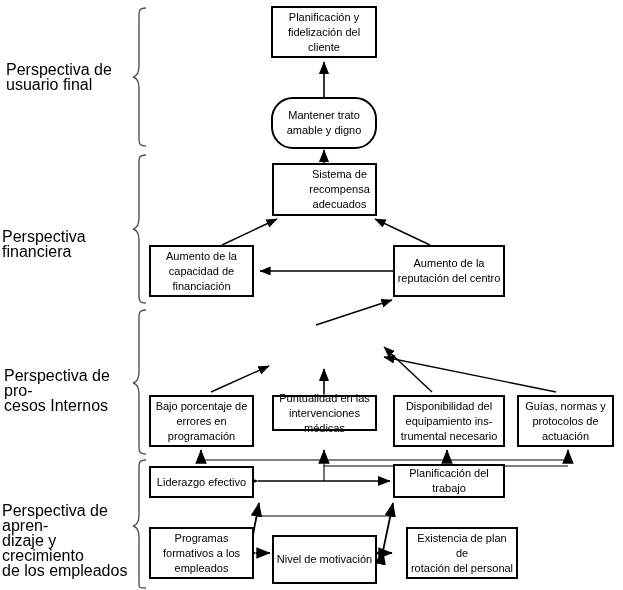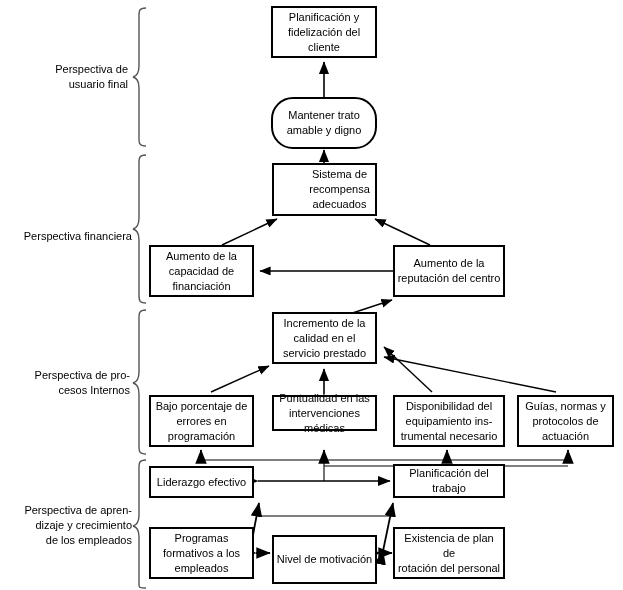--- a/index.html
+++ b/index.html
@@ -30,22 +30,22 @@
     justify-content:center;
     text-align:center;
     font-size:11px;
     line-height:15px;
     padding:1px 2px;
     white-space:pre-line;
     z-index:3;
   }
   .persp-label{
     position:absolute;
-    text-align:right;
-    font-size:11px;
+    text-align:left;
+    font-size:16px;
     line-height:15px;
     white-space:pre-line;
     z-index:3;
   }
 </style>
 </head>
 <body>
 
 <div id="canvas">
 
@@ -132,23 +132,20 @@
 recompensa
 adecuados</div>
 
   <div class="node" style="left:149px; top:245px; width:105px; height:52px;">Aumento de la
 capacidad de
 financiación</div>
 
   <div class="node" style="left:393px; top:245px; width:112px; height:52px;">Aumento de la
 reputación del centro</div>
 
-  <div class="node" style="left:272px; top:312px; width:105px; height:52px;">Incremento de la
-calidad en el
-servicio prestado</div>
 
   <div class="node" style="left:149px; top:395px; width:105px; height:52px;">Bajo porcentaje de
 errores en
 programación</div>
 
   <div class="node" style="left:272px; top:395px; width:105px; height:36px;">Puntualidad en las
 intervenciones
 médicas</div>
 
   <div class="node" style="left:393px; top:395px; width:112px; height:52px;">Disponibilidad del
@@ -163,16 +160,16 @@
 
   <div class="node" style="left:393px; top:464px; width:112px; height:34px;">Planificación del
 trabajo</div>
 
   <div class="node" style="left:149px; top:527px; width:105px; height:52px;">Programas
 formativos a los
 empleados</div>
 
   <div class="node" style="left:272px; top:535px; width:105px; height:49px;">Nivel de motivación</div>
 
-  <div class="node" style="left:393px; top:527px; width:112px; height:52px;">Existencia de plan de
+  <div class="node" style="left:406px; top:527px; width:112px; height:52px;">Existencia de plan de
 rotación del personal</div>
 
 </div>
 
 </body></html>

